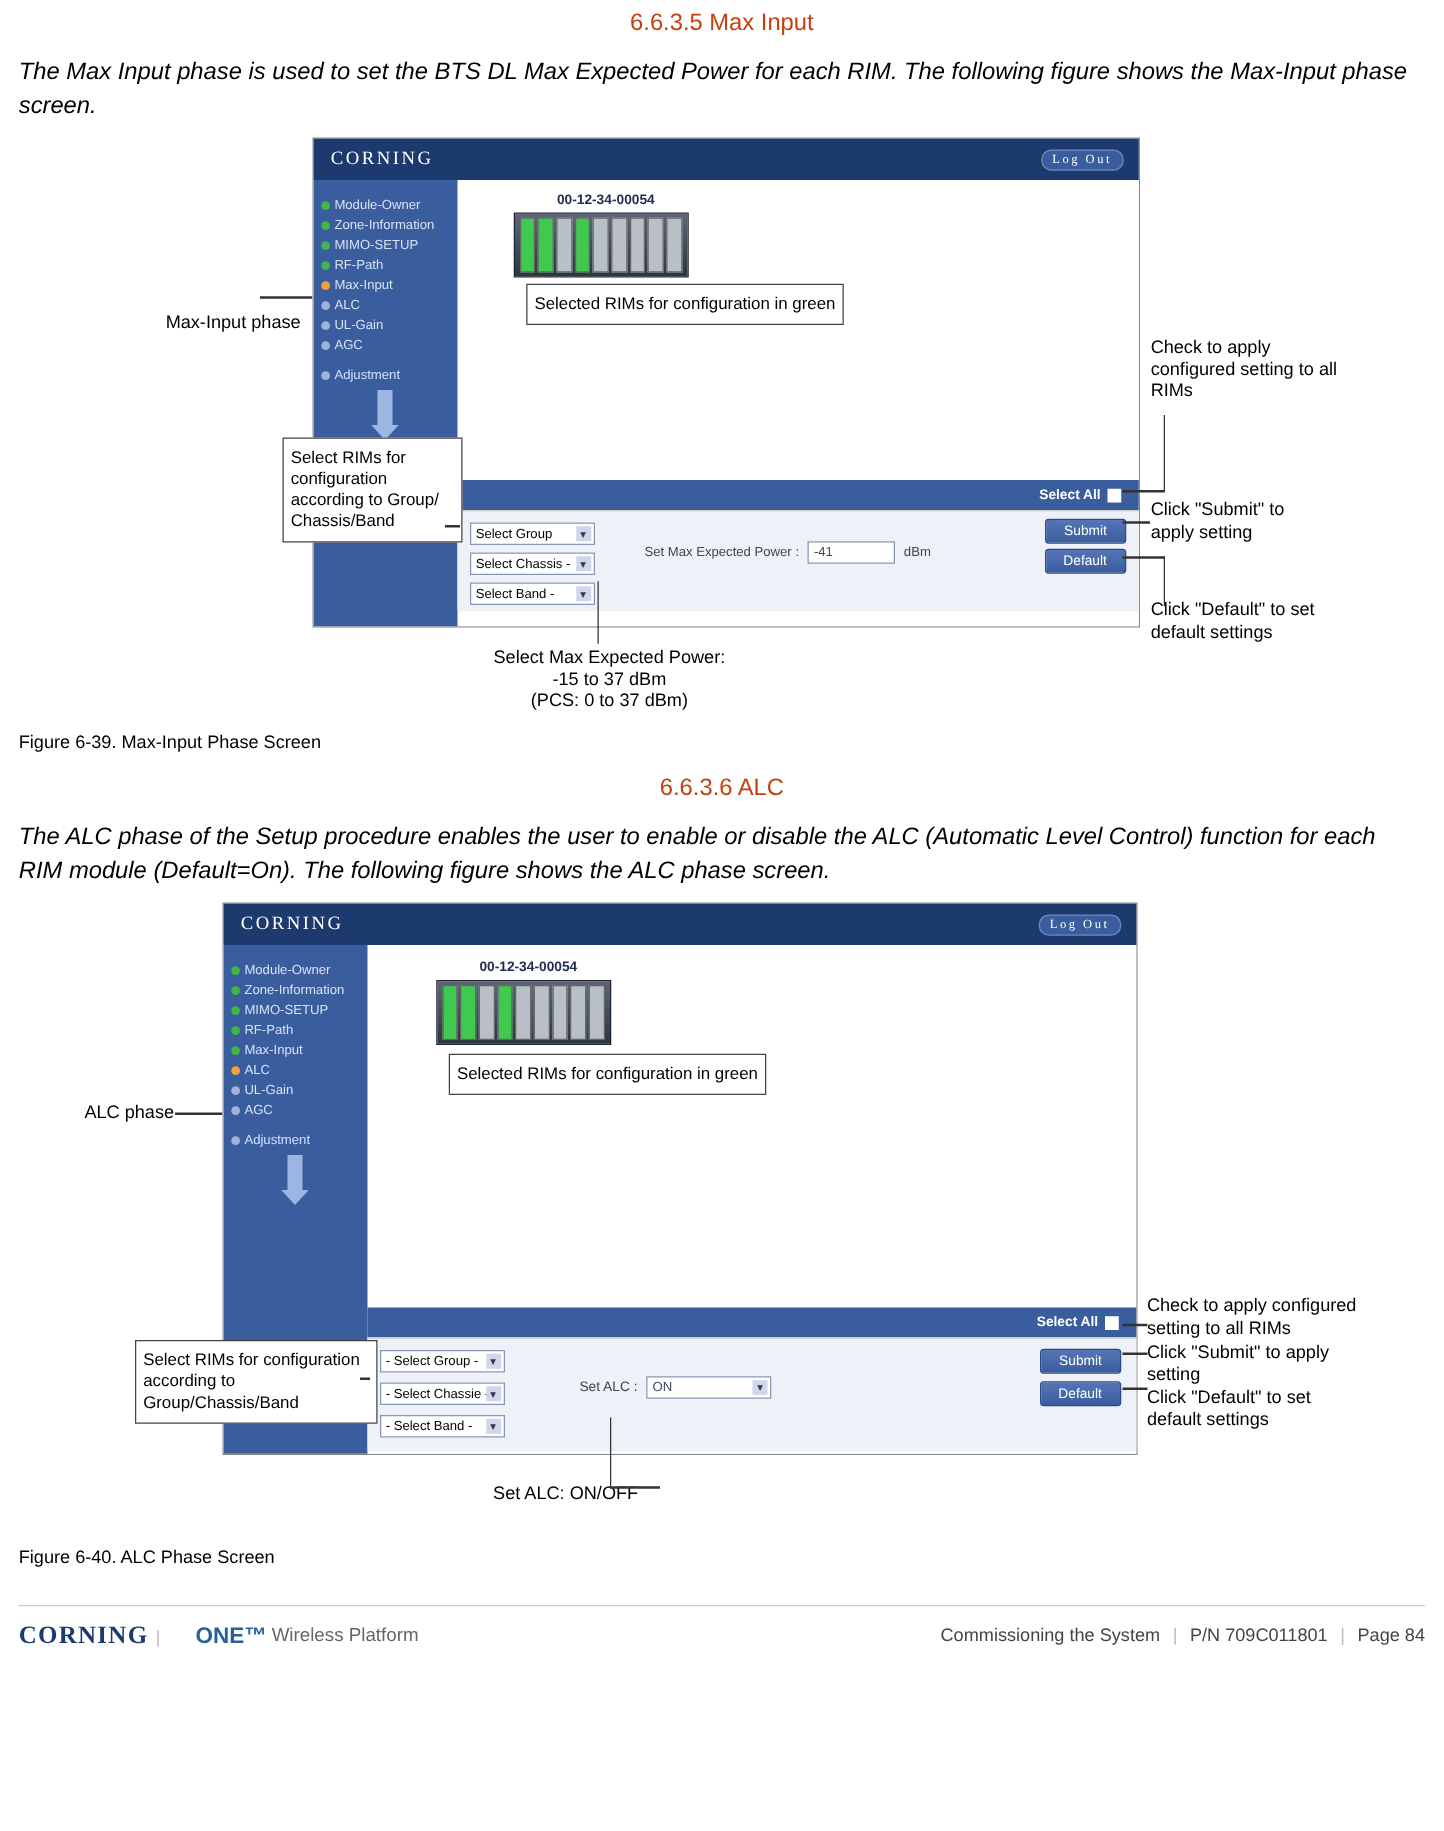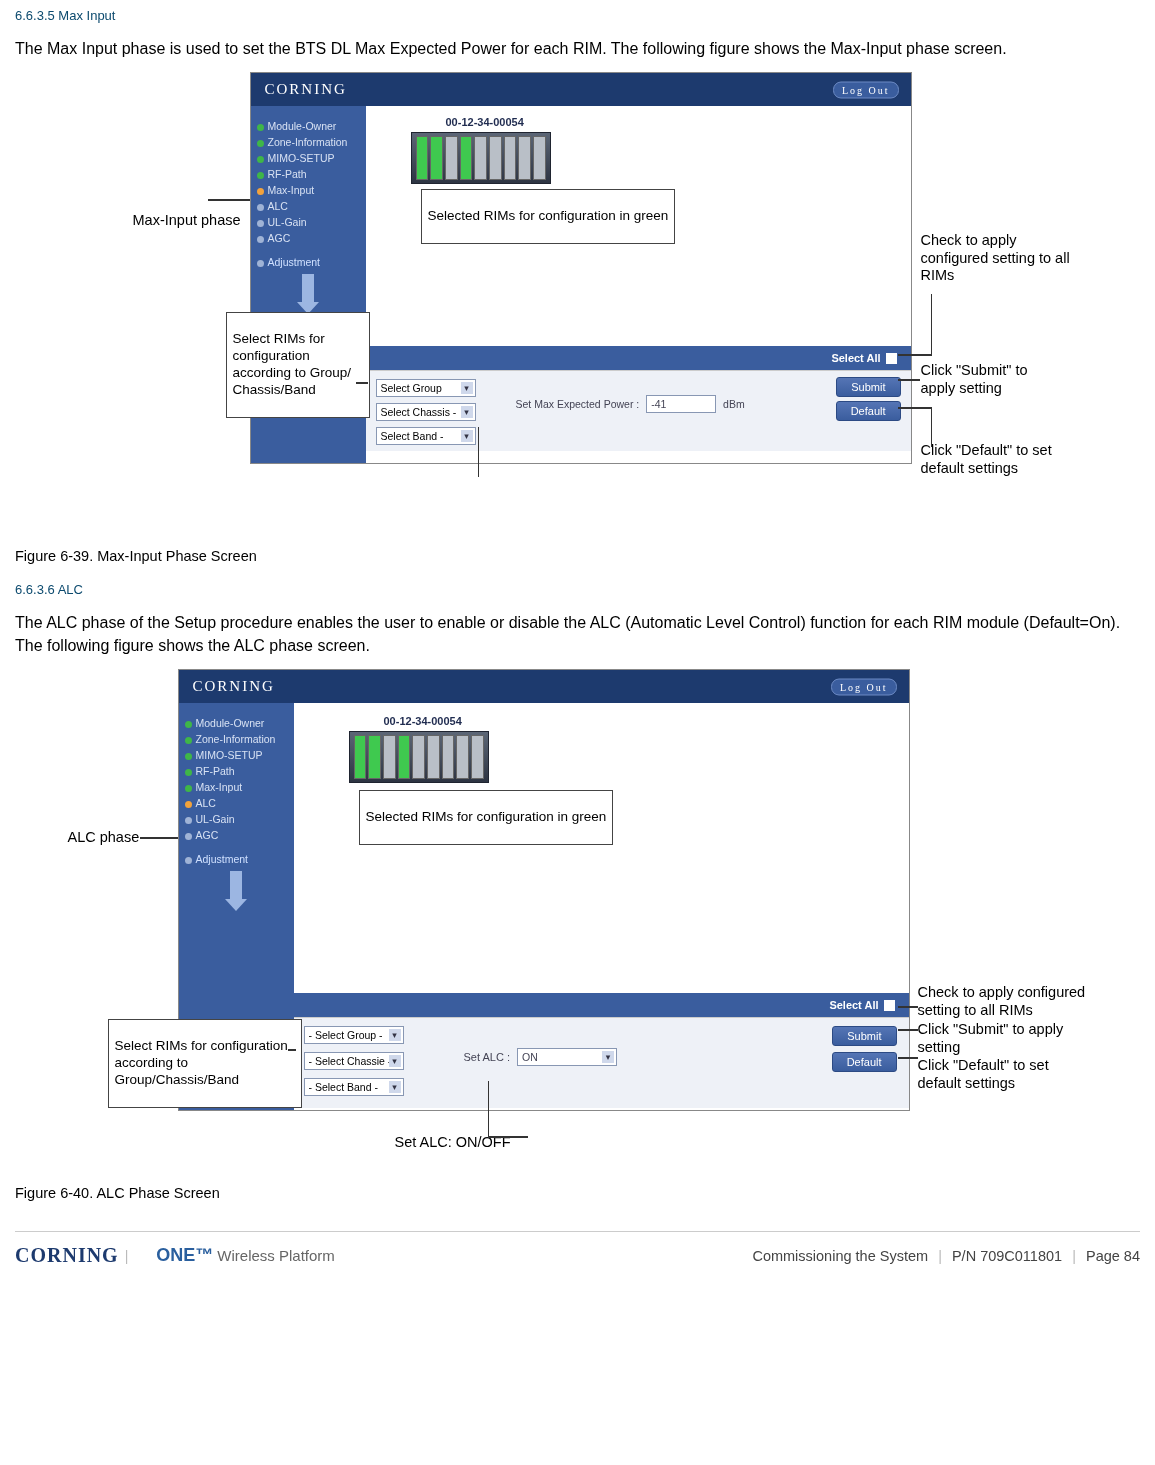--- a/index.html
+++ b/index.html
@@ -5,50 +5,52 @@
     body {
       font-family: Arial, Helvetica, sans-serif;
       margin: 0;
       padding: 0 15px;
       width: 1125px;
       background: #fff;
       color: #000;
       font-size: 14px;
     }
     h2.sub {
-      color: #0c4a6e;
+      color: #c2410c;
       font-weight: normal;
-      font-size: 13px;
+      font-size: 19px;
       margin: 8px 0 15px 0;
+      text-align: center;
     }
     p.bodytext {
-      font-size: 16px;
+      font-size: 19px;
       line-height: 1.4;
       margin: 12px 0 12px 0;
+      font-style: italic;
     }
     .caption {
       font-size: 14.5px;
       margin: 6px 0 18px 0;
     }
     .figure-box {
       position: relative;
       width: 1000px;
       margin: 0 auto 0 auto;
     }
     .annot {
       position: absolute;
       font-size: 14.5px;
       color: #000;
       text-align: center;
       line-height: 1.2;
     }
     .annot-white {
       background: #fff;
       border: 1.5px solid #444;
-      padding: 18px 6px;
+      padding: 7px 6px;
       font-size: 13.5px;
       line-height: 1.25;
     }
     .line { position: absolute; background: #333; }
     .hline { height: 1.5px; }
     .vline { width: 1.5px; }
     
     .ui {
       position: absolute;
       background: #fff;
@@ -286,20 +288,23 @@
   <div class="annot" style="left:843px; top:290px; text-align:left; width:140px;">Click "Submit" to apply setting</div>
   <div class="line hline" style="left:820px; top:307px; width:22px;"></div>
 
   <div class="annot" style="left:843px; top:370px; text-align:left; width:150px;">Click "Default" to set default settings</div>
   <div class="line vline" style="left:853px; top:335px; height:40px;"></div>
   <div class="line hline" style="left:820px; top:335px; width:34px;"></div>
 
   <div class="annot-white" style="position:absolute; left:148px; top:240px; width:130px;">Select RIMs for configuration according to Group/ Chassis/Band</div>
   <div class="line hline" style="left:278px; top:310px; width:12px;"></div>
 
+  <div class="annot" style="left:285px; top:408px; width:250px; white-space: pre-line;">Select Max Expected Power:
+-15 to 37 dBm
+(PCS: 0 to 37 dBm)</div>
   <div class="line vline" style="left:400px; top:355px; height:50px;"></div>
 </div>
 
 <div class="caption">Figure 6-39. Max-Input Phase Screen</div>
 
 <h2 class="sub">6.6.3.6    ALC</h2>
 <p class="bodytext">The ALC phase of the Setup procedure enables the user to enable or disable the ALC (Automatic Level Control) function for each RIM module (Default=On). The following figure shows the ALC phase screen.</p>
 
 <div class="figure-box" style="height: 510px;">
 

